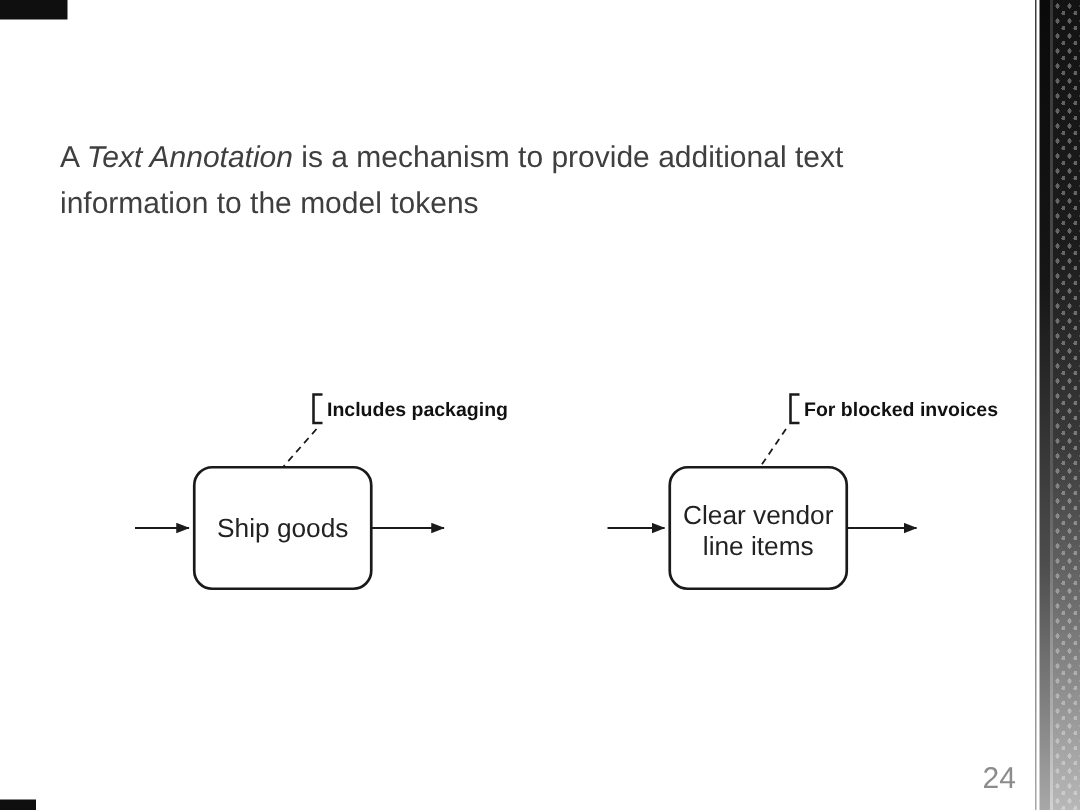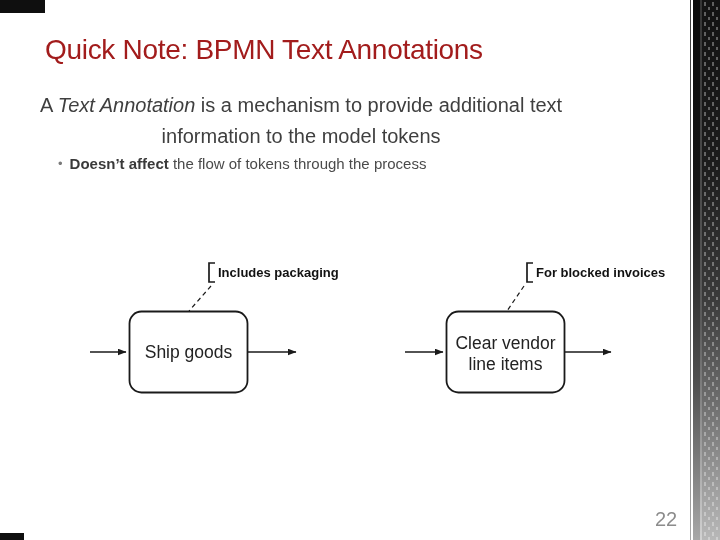--- a/index.html
+++ b/index.html
@@ -12,21 +12,20 @@
   .corner-bl{position:absolute;left:0;bottom:0;width:24px;height:7px;background:#0f0f0f;}
 
   
   .title{
     position:absolute;left:45px;top:34px;font-size:28px;font-weight:400;
     color:#A21C1C;letter-spacing:-0.3px;white-space:nowrap;
   }
   .para{
     position:absolute;left:40px;top:90px;color:#3F3F3F;font-size:20px;
     line-height:31px;
-    text-align:center;
   }
   .para .line{white-space:nowrap;}
   .italic{font-style:italic;}
   .bullet{
     position:absolute;left:58px;top:155px;color:#4a4a4a;font-size:15px;
     white-space:nowrap;
   }
   .bullet .dot{color:#7a7a7a;font-size:13px;margin-right:7px;vertical-align:1px;}
   .bullet .b{font-weight:700;color:#3a3a3a;}
 
@@ -61,28 +60,26 @@
   }
 </style>
 </head>
 <body>
 
 <div class="slide">
 
   <div class="corner-tl"></div>
   <div class="corner-bl"></div>
 
-  <div class="title">Quick Note: BPMN Text Annotations</div>
 
   <div class="para">
     <div class="line"><span>A </span><span class="italic">Text Annotation</span><span> is a mechanism to provide additional text</span></div>
     <div class="line">information to the model tokens</div>
   </div>
 
-  <div class="bullet"><span class="dot">•</span><span class="b">Doesn’t affect</span><span> the flow of tokens through the process</span></div>
 
   <svg class="diagram" viewBox="0 0 720 170">
     <defs>
       <marker id="arw" markerWidth="10" markerHeight="8" refX="8.5" refY="3.5" orient="auto" markerUnits="userSpaceOnUse">
         <path d="M0,0 L9,3.5 L0,7 Z" fill="#1a1a1a"></path>
       </marker>
     </defs>
 
     <path d="M215,8 L209,8 L209,27 L215,27" fill="none" stroke="#1a1a1a" stroke-width="1.7"></path>
     <text x="218" y="22" font-size="13" font-weight="700" fill="#111">Includes packaging</text>
@@ -97,20 +94,20 @@
     <text x="188.5" y="103" font-size="17.5" fill="#222" text-anchor="middle">Ship goods</text>
     <line x1="248" y1="97" x2="296" y2="97" stroke="#1a1a1a" stroke-width="1.3" marker-end="url(#arw)"></line>
 
     <line x1="405" y1="97" x2="443" y2="97" stroke="#1a1a1a" stroke-width="1.3" marker-end="url(#arw)"></line>
     <rect x="446.5" y="56.5" width="118" height="81" rx="12" fill="#ffffff" stroke="#1a1a1a" stroke-width="1.8"></rect>
     <text x="505.5" y="94" font-size="17.5" fill="#222" text-anchor="middle">Clear vendor</text>
     <text x="505.5" y="115" font-size="17.5" fill="#222" text-anchor="middle">line items</text>
     <line x1="565" y1="97" x2="611" y2="97" stroke="#1a1a1a" stroke-width="1.3" marker-end="url(#arw)"></line>
   </svg>
 
-  <div class="page-number">22</div>
+  <div class="page-number">24</div>
 
   <div class="edge-hairline"></div>
   <div class="bar-solid"></div>
   <div class="bar-seam"></div>
   <div class="bar-texture"></div>
 
 </div>
 
 </body></html>

